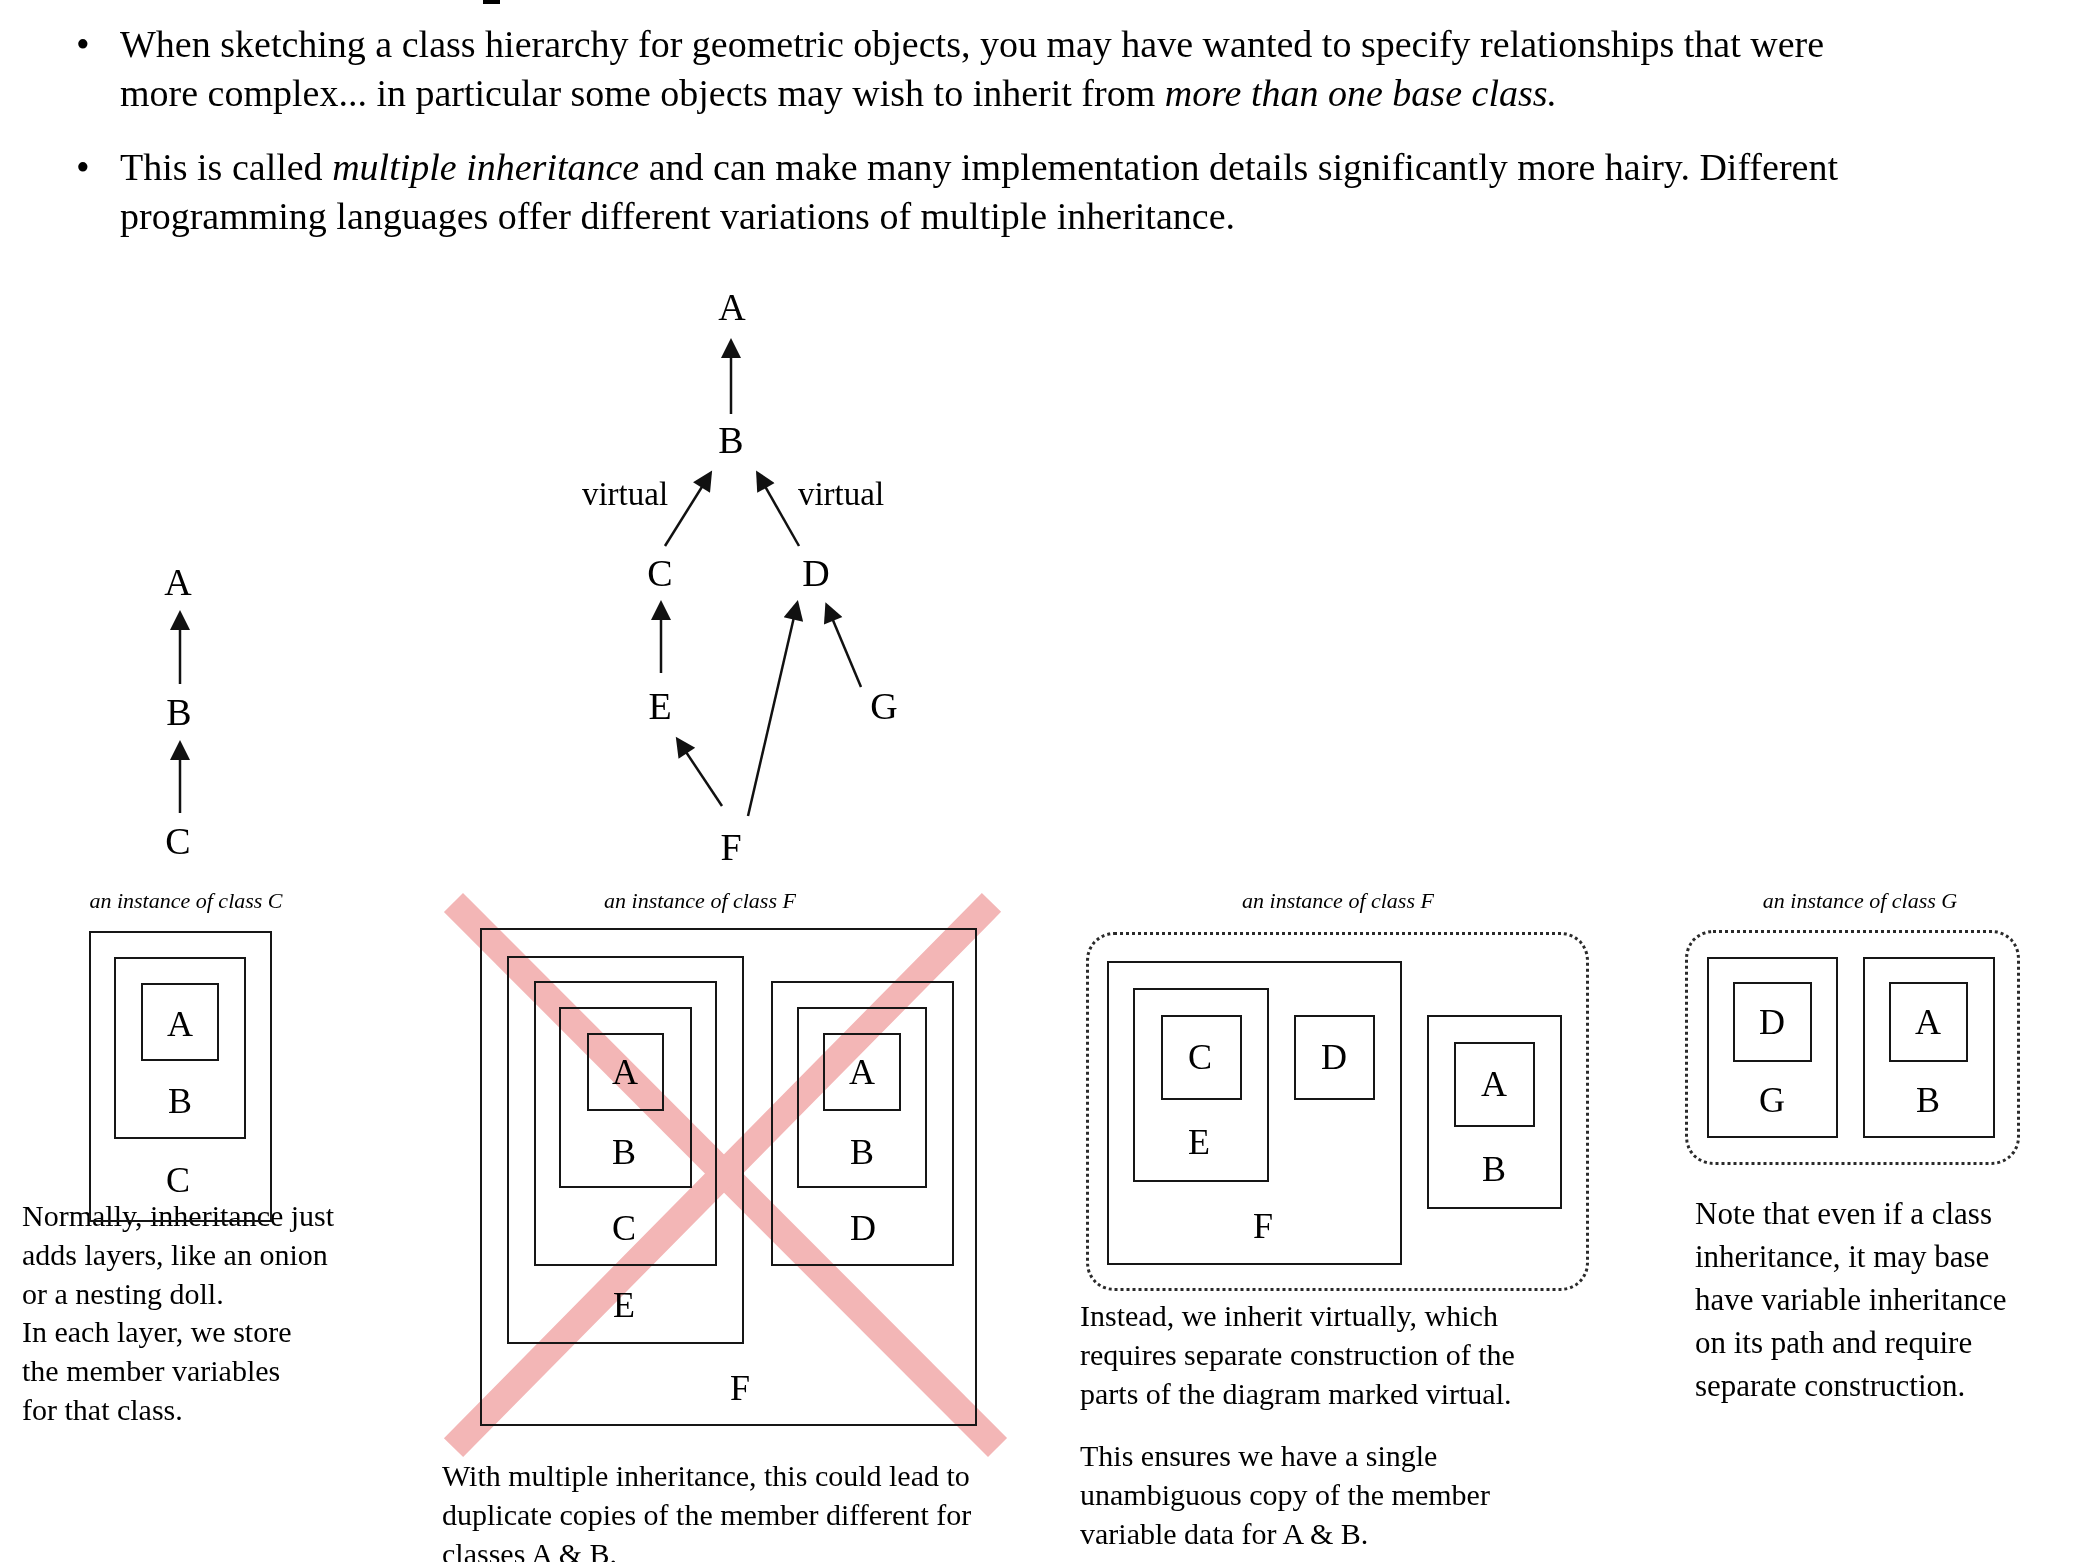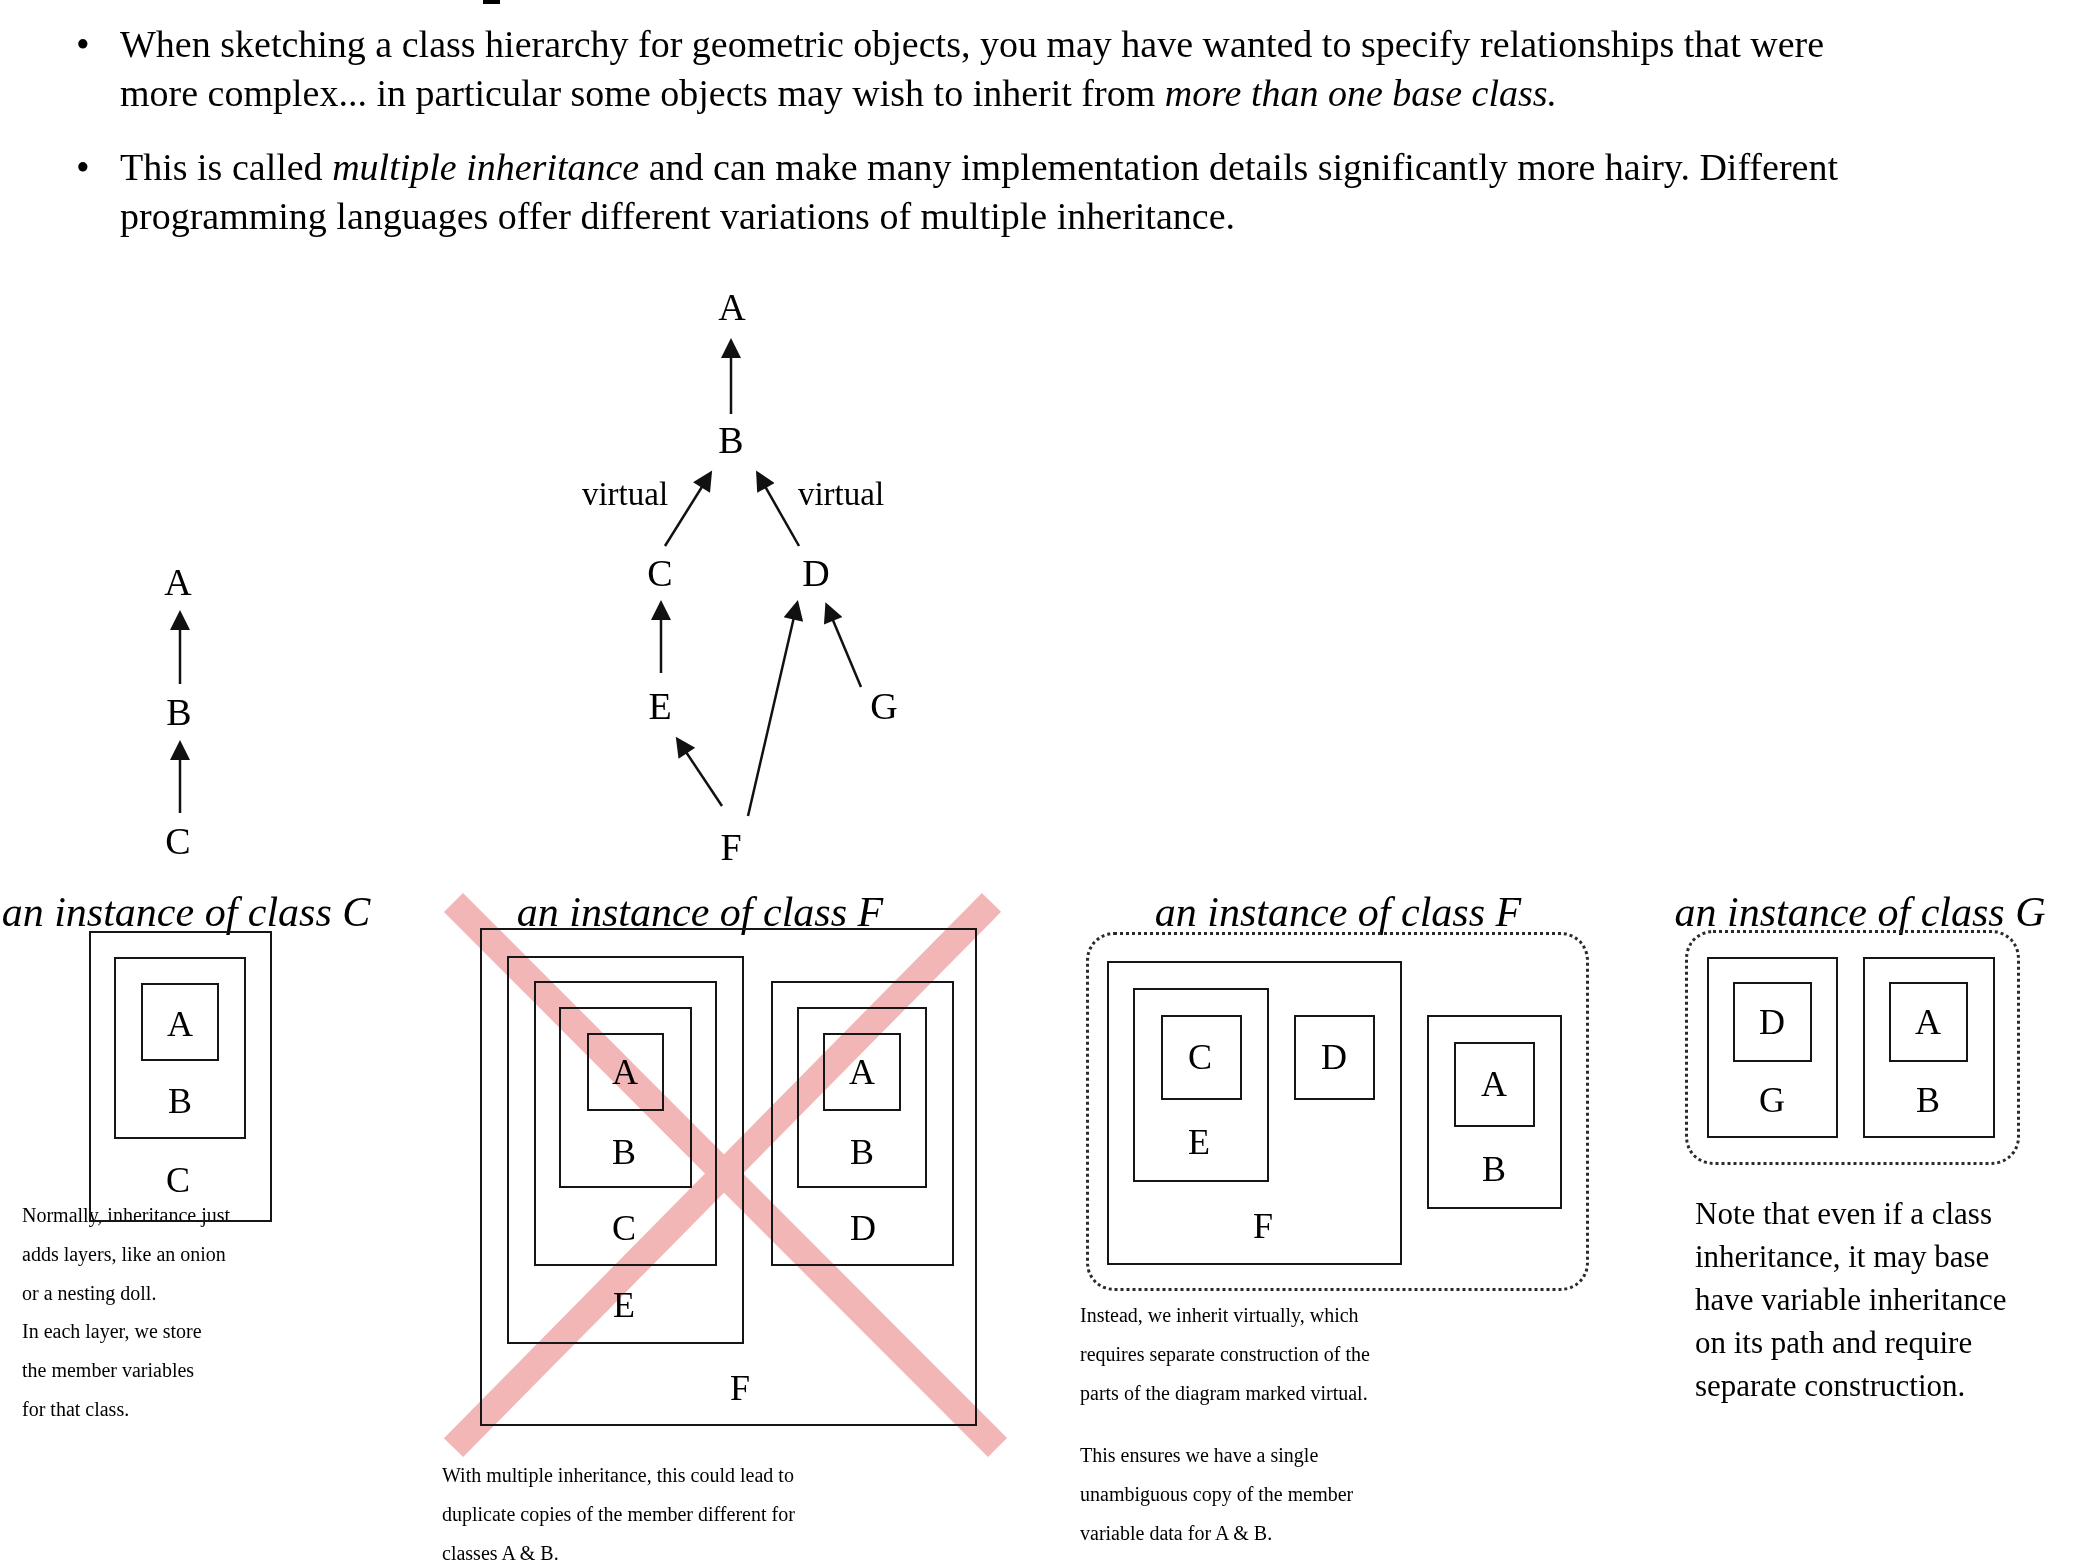--- a/index.html
+++ b/index.html
@@ -8,26 +8,26 @@
   svg.layer{position:absolute;left:0;top:0;pointer-events:none;}
   
   .bullet-block{position:absolute;left:120px;width:1965px;}
   .bullet-line{font-size:38px;line-height:49px;white-space:nowrap;}
   .bullet-marker{position:absolute;font-size:39px;line-height:49px;}
   .it{font-style:italic;}
   
   .node{position:absolute;transform:translate(-50%,-50%);font-size:38px;line-height:38px;}
   .virtual{position:absolute;transform:translate(-50%,-50%);font-size:33px;}
   
-  .cap{position:absolute;transform:translateX(-50%);font-style:italic;font-size:42px;white-space:nowrap;}
+  .cap{position:absolute;transform:translateX(-50%);font-style:italic;font-size:22px;white-space:nowrap;}
   .box{position:absolute;border:2px solid #161616;box-sizing:border-box;background:transparent;}
   .dotted{position:absolute;border:3px dotted #2a2a2a;border-radius:28px;box-sizing:border-box;background:transparent;}
   .lbl{position:absolute;transform:translate(-50%,-50%);font-size:36px;line-height:36px;}
   
-  .note{position:absolute;font-size:20px;line-height:39px;white-space:nowrap;}
+  .note{position:absolute;font-size:30px;line-height:39px;white-space:nowrap;}
   .note-wide{line-height:43px;font-size:31px;}
   .frag{position:absolute;background:#000;}
 </style>
 </head>
 <body>
 
 <div id="page">
 
   <div class="frag" style="left:483px;top:0;width:17px;height:4px;"></div>
 

